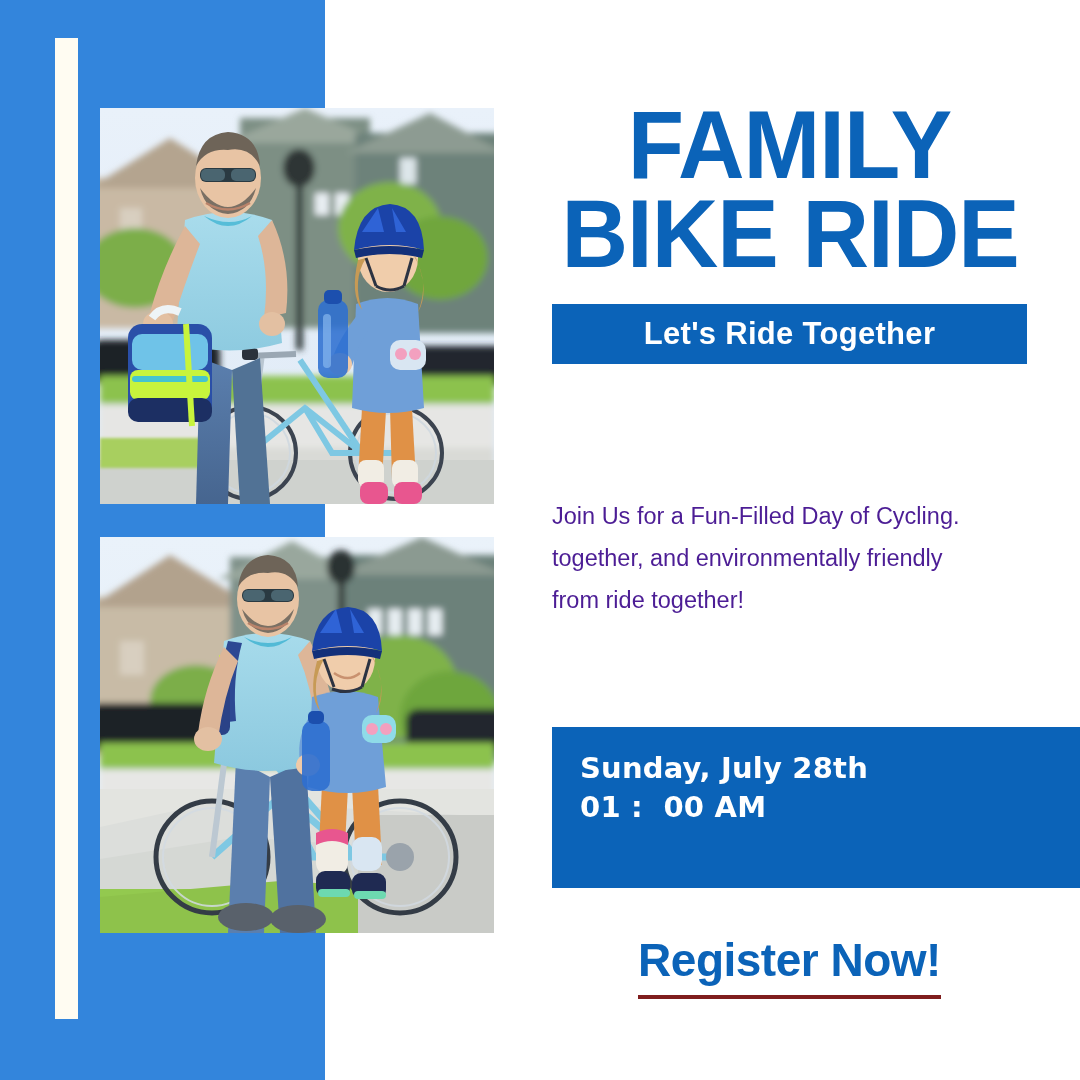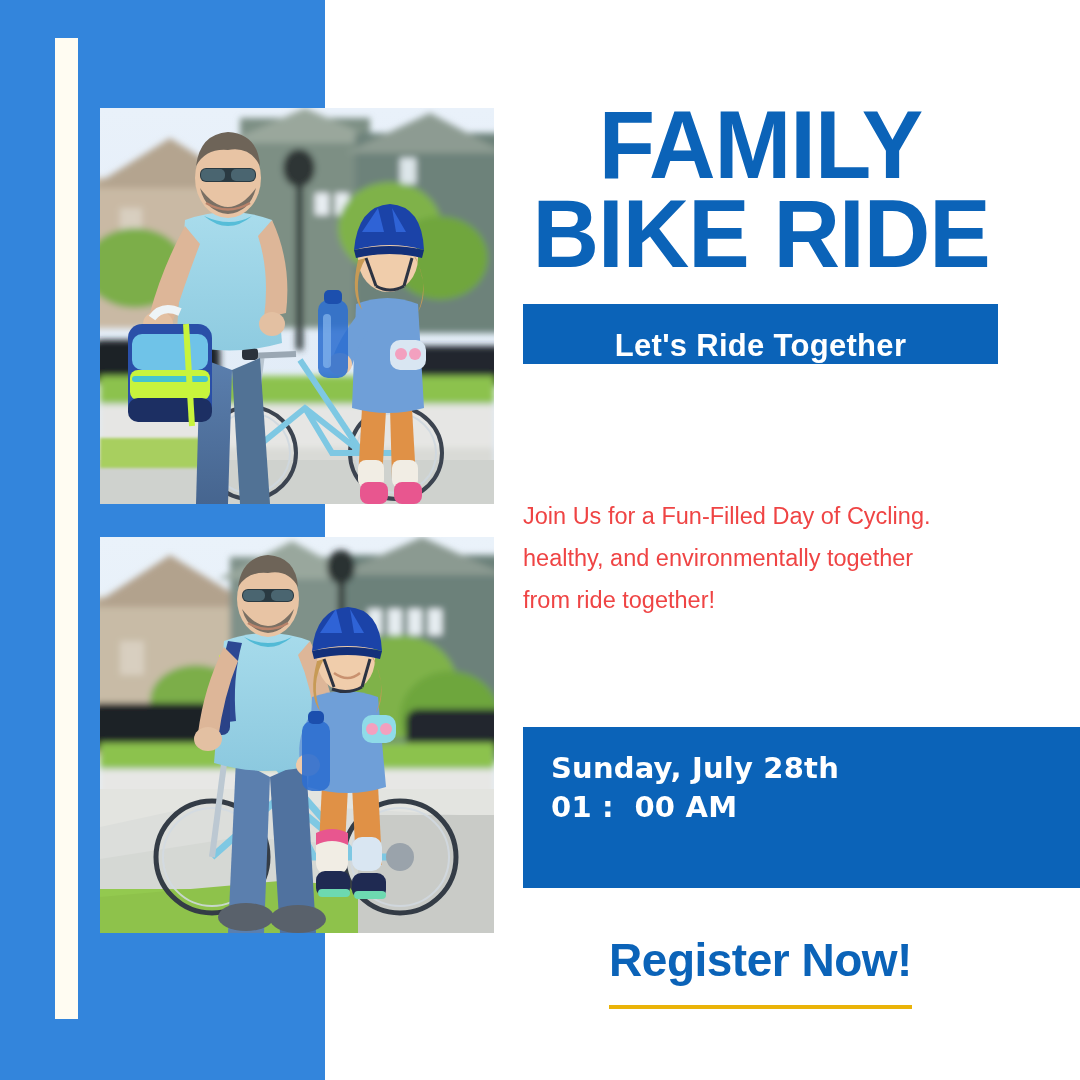--- a/index.html
+++ b/index.html
@@ -26,50 +26,50 @@
   
   .photo {
     position:absolute; overflow:hidden; background:#dfe7ef;
   }
   .photo-1 { left:100px; top:108px; width:394px; height:396px; }
   .photo-2 { left:100px; top:537px; width:394px; height:396px; }
   .photo svg { display:block; width:100%; height:100%; }
 
   
   .right-col {
-    position:absolute; left:523px; top:0; width:475px; height:1080px;
+    position:absolute; left:552px; top:0; width:475px; height:1080px;
   }
 
   .title-block { position:absolute; left:0; top:100px; width:475px; }
   .title-line {
     color:#0b63b8;
     font-family:"Liberation Sans", sans-serif;
     font-weight:bold;
     font-size:96px;
     line-height:0.93;
     letter-spacing:-1px;
     text-align:center;
     white-space:nowrap;
     transform:scaleX(0.96);
   }
   .title-line-2 { text-align:center; }
 
   .subtitle-band {
     position:absolute; left:0; top:304px; width:475px; height:60px;
     background:#0b63b8;
-    display:flex; align-items:flex-end; justify-content:center;
+    display:flex; align-items:center; justify-content:center;
   }
   .subtitle-text {
     color:#ffffff; font-size:31px; font-weight:bold;
     letter-spacing:0.3px; white-space:nowrap;
   }
 
   .body-copy {
     position:absolute; left:0; top:496px; width:472px;
-    color:#ef4444; font-size:23.5px; line-height:1.78;
+    color:#4c1d95; font-size:23.5px; line-height:1.78;
     font-weight:400;
   }
   .body-copy p { margin:0; }
 
   .details-box {
     position:absolute; left:0; top:727px; width:560px; height:161px;
     background:#0b63b8;
     padding:22px 0 0 28px;
   }
   .details-line {
@@ -86,22 +86,22 @@
     position:absolute; left:0; top:933px; width:475px;
     text-align:center;
   }
   .cta-link {
     display:inline-block;
     color:#0b63b8;
     font-size:46px;
     font-weight:bold;
     letter-spacing:-0.5px;
     text-decoration:none;
-    border-bottom:4px solid #eab308;
-    padding-bottom:18px;
+    border-bottom:4px solid #7f1d1d;
+    padding-bottom:8px;
     white-space:nowrap;
   }
 </style>
 </head>
 <body>
 
 <div id="poster">
 
   <div class="blue-panel"></div>
   <div class="cream-stripe"></div>
@@ -372,21 +372,21 @@
       <div class="title-line">FAMILY</div>
       <div class="title-line title-line-2">BIKE RIDE</div>
     </div>
 
     <div class="subtitle-band">
       <span class="subtitle-text">Let's Ride Together</span>
     </div>
 
     <div class="body-copy">
       <p>Join Us for a Fun-Filled Day of Cycling.</p>
-      <p>healthy, and environmentally together</p>
+      <p>together, and environmentally friendly</p>
       <p>from ride together!</p>
     </div>
 
     <div class="details-box">
       <div class="details-line">Sunday, July 28th</div>
       <div class="details-line">01 :  00 AM</div>
     </div>
 
     <div class="cta">
       <a href="#" class="cta-link">Register Now!</a>

